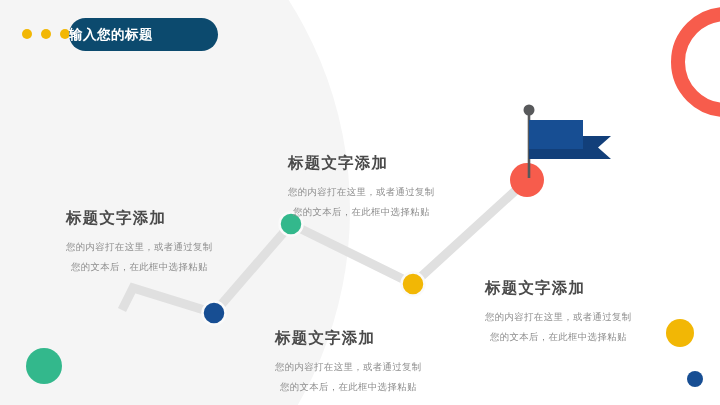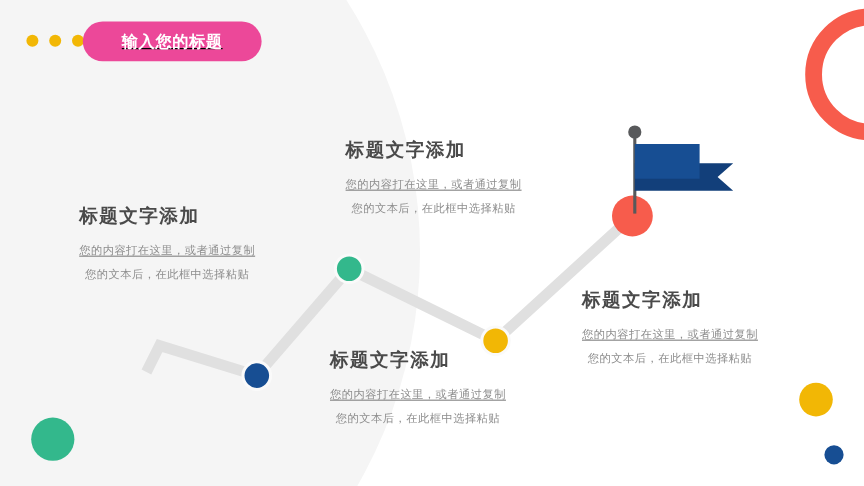--- a/index.html
+++ b/index.html
@@ -21,47 +21,47 @@
   .dots {
     position:absolute; left:22px; top:29px;
     display:flex; gap:9px; align-items:center;
   }
   .dot { width:10px; height:10px; border-radius:50%; background:#F2B705; }
 
   .title-pill {
     position:absolute; left:69px; top:18px;
     width:149px; height:33px;
     border-radius:17px;
-    background:#ec4899;
-    display:flex; align-items:center; justify-content:center;text-decoration:underline;
+    background:#0c4a6e;
+    display:flex; align-items:center; 
   }
   .title-pill span {
     color:#ffffff;
     font-size:13.5px;
     font-weight:bold;
     letter-spacing:0.5px;
   }
 
   
-  .tblock { position:absolute; }
+  .tblock { position:absolute;margin-top:38px; }
   .tblock .t-head {
     font-size:15.5px;
     font-weight:bold;
     color:#4a4a4a;
     letter-spacing:1.2px;
     white-space:nowrap;
   }
   .tblock .t-line {
     font-size:9.4px;
     color:#8d8d8d;
     letter-spacing:0.4px;
     white-space:nowrap;
     line-height:1.0;
   }
-  .tblock .t-line.first { margin-top:13px;text-decoration:underline; }
+  .tblock .t-line.first { margin-top:13px; }
   .tblock .t-line.second { margin-top:11px;text-align:center; }
 
   #tb1 { left:66px;  top:170px; }
   #tb2 { left:288px; top:115px; }
   #tb3 { left:275px; top:290px; }
   #tb4 { left:485px; top:240px; }
 
   
   .chart-svg { position:absolute; left:0; top:0; }
 </style>

